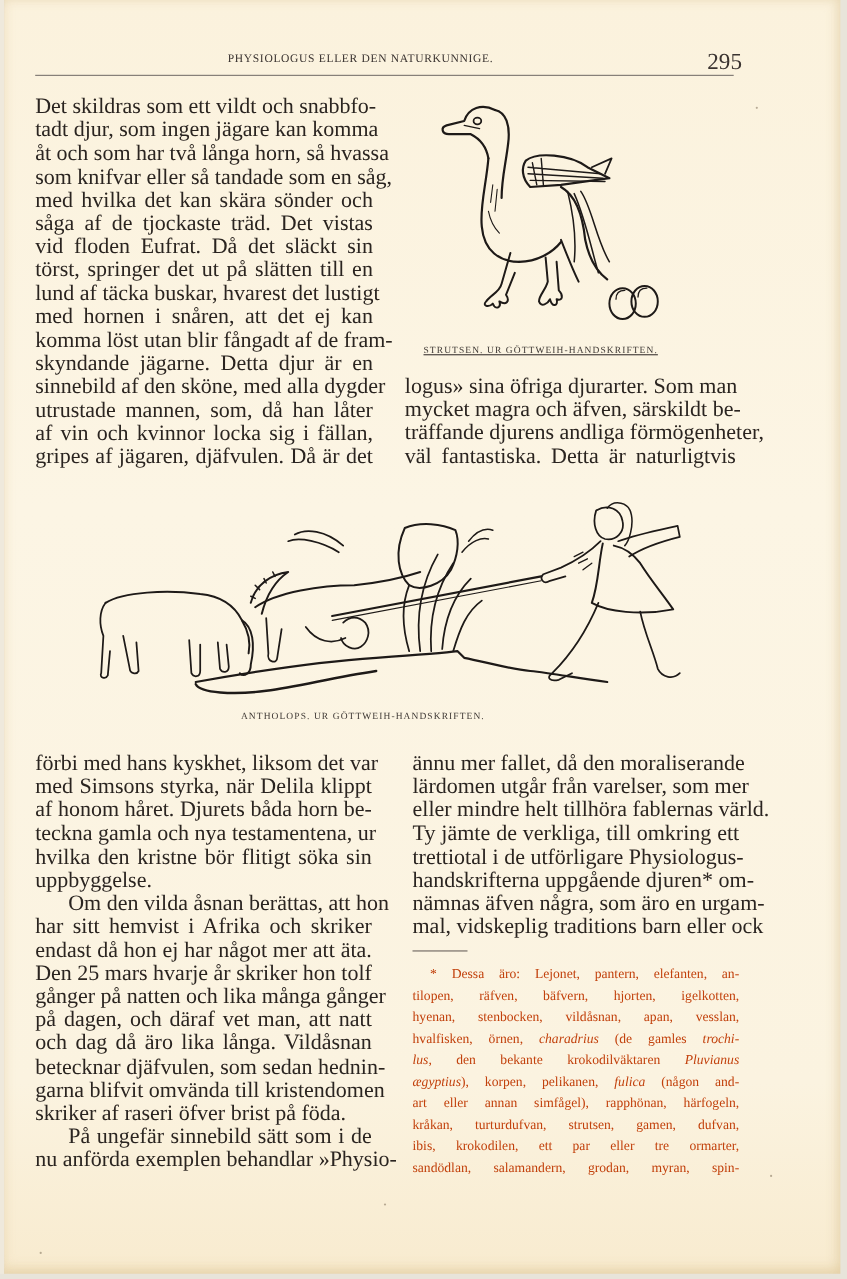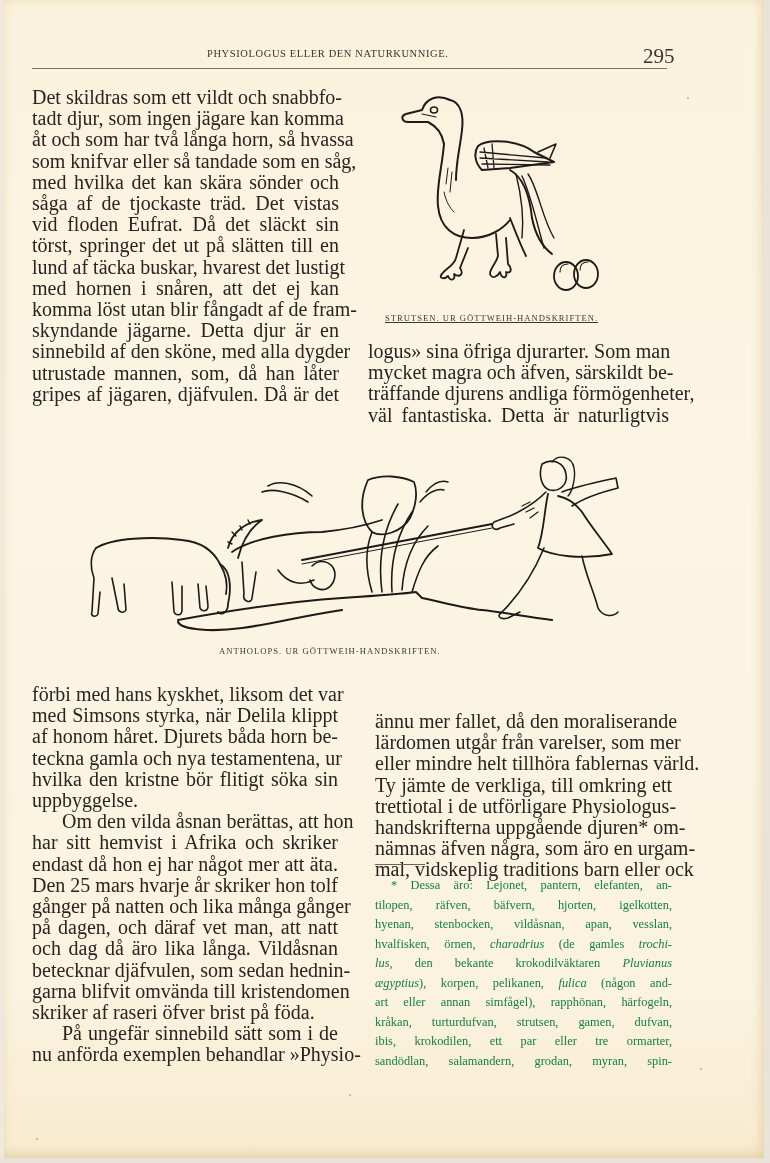--- a/index.html
+++ b/index.html
@@ -17,28 +17,28 @@
   .rule{position:absolute;left:32px;top:68px;width:635px;height:1px;background:#7a746e;}
 
   .col{position:absolute;font-size:20px;line-height:21.2px;word-spacing:0;}
   .col p{margin:0;text-align:justify;text-align-last:justify;white-space:nowrap;}
   .col p.last{text-align-last:left;}
   .col p.indent{padding-left:30px;}
 
   #col-left-top{left:32px;top:87px;width:307px;}
   #col-right-top{left:368px;top:341px;width:301px;}
   #col-left-bottom{left:32px;top:684px;width:306px;}
-  #col-right-bottom{left:375px;top:684px;width:297px;margin-top:27px;}
+  #col-right-bottom{left:375px;top:684px;width:297px;}
 
   .caption{position:absolute;font-size:8.6px;letter-spacing:1px;color:#3d3733;white-space:nowrap;}
   #cap-ostrich{left:385px;top:313px;text-decoration:underline;}
   #cap-antelope{left:219px;top:646px;}
 
   .fn-rule{position:absolute;left:375px;top:864px;width:50px;height:1px;background:#6a635d;}
-  .footnote{position:absolute;left:375px;top:876px;width:297px;font-size:12.4px;line-height:19.5px;color:#15803d;}
+  .footnote{position:absolute;left:375px;top:876px;width:297px;font-size:12.4px;line-height:19.5px;color:#c2410c;}
   .footnote p{margin:0;text-align:justify;text-align-last:justify;white-space:nowrap;}
   .footnote p.first{padding-left:16px;}
   .footnote p.last{text-align-last:left;}
   .footnote i{font-style:italic;}
 
   .illus{position:absolute;}
   #ostrich{left:398px;top:88px;width:235px;height:215px;}
   #antelope{left:82px;top:452px;width:560px;height:185px;}
   svg path,svg ellipse,svg line,svg polyline{fill:none;stroke:#1e1a18;stroke-linecap:round;stroke-linejoin:round;}
   .speck{position:absolute;width:2px;height:2px;border-radius:1px;background:#8a7b66;opacity:.6;}
@@ -136,20 +136,21 @@
   <p>med hvilka det kan skära sönder och</p>
   <p>såga af de tjockaste träd. Det vistas</p>
   <p>vid floden Eufrat. Då det släckt sin</p>
   <p>törst, springer det ut på slätten till en</p>
   <p>lund af täcka buskar, hvarest det lustigt</p>
   <p>med hornen i snåren, att det ej kan</p>
   <p>komma löst utan blir fångadt af de fram-</p>
   <p>skyndande jägarne. Detta djur är en</p>
   <p>sinnebild af den sköne, med alla dygder</p>
   <p>utrustade mannen, som, då han låter</p>
+  <p>af vin och kvinnor locka sig i fällan,</p>
   <p>gripes af jägaren, djäfvulen. Då är det</p>
 </div>
 
 <div class="col" id="col-right-top">
   <p>logus» sina öfriga djurarter. Som man</p>
   <p>mycket magra och äfven, särskildt be-</p>
   <p>träffande djurens andliga förmögenheter,</p>
   <p>väl fantastiska. Detta är naturligtvis</p>
 </div>
 

